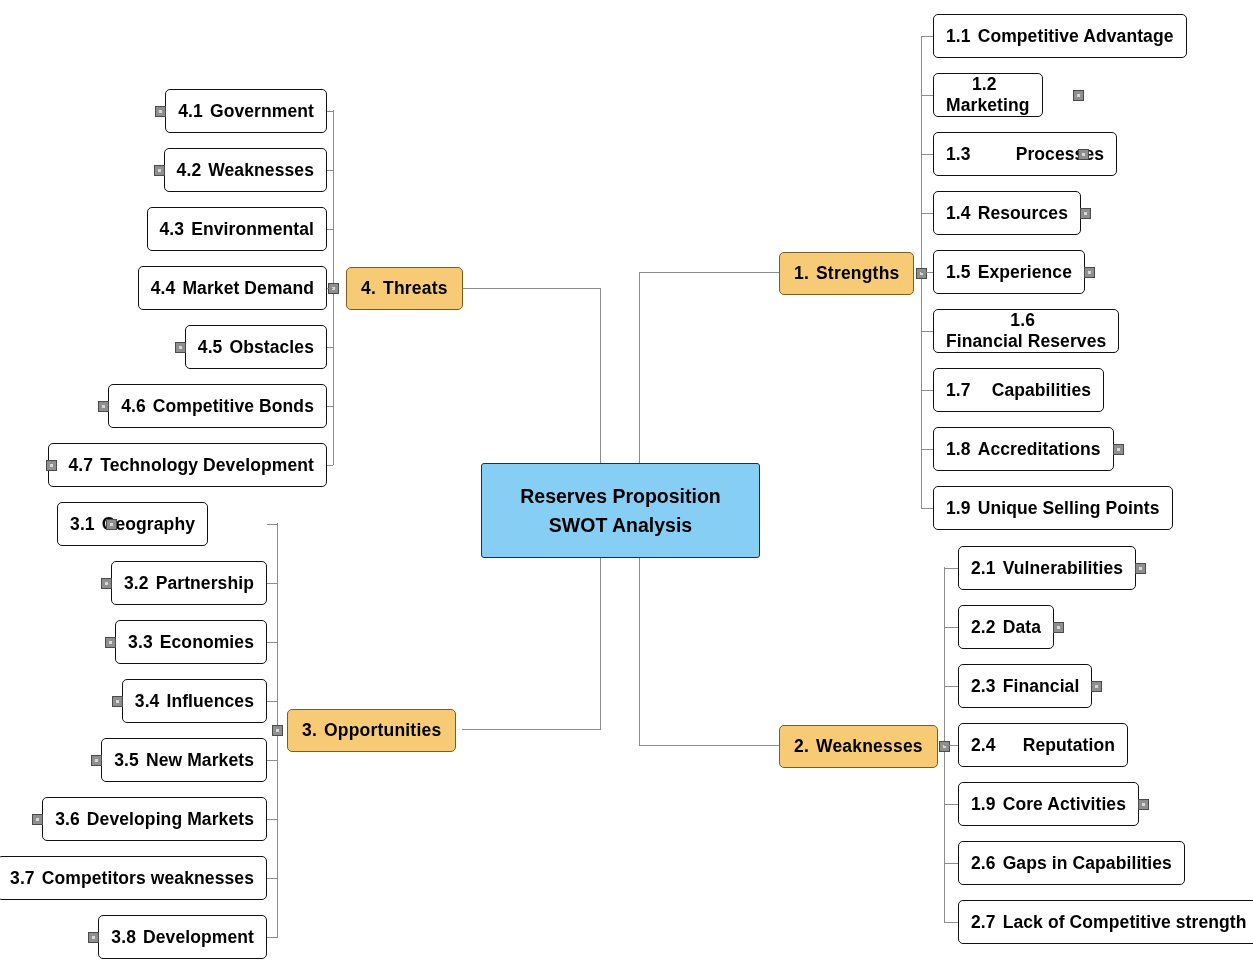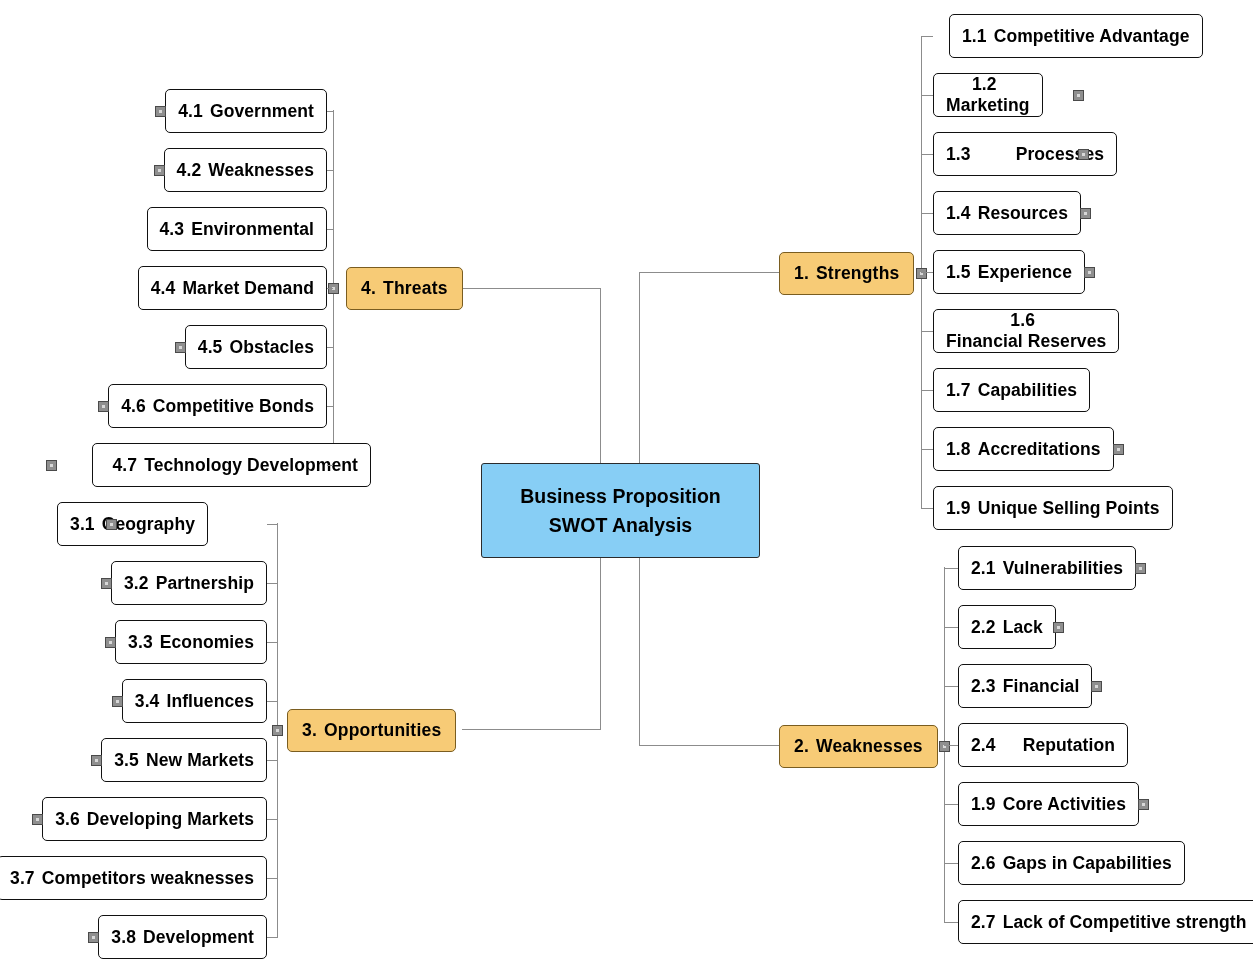--- a/index.html
+++ b/index.html
@@ -104,21 +104,21 @@
   <div class="stub" style="left:639px; top:745px; width:140px;"></div>
   <div class="stub" style="left:462px; top:288px; width:139px;"></div>
   <div class="stub" style="left:462px; top:729px; width:139px;"></div>
 
   <div class="spine" style="left:921px; top:36px; height:473px;"></div>
   <div class="spine" style="left:944px; top:567px; height:355px;"></div>
   <div class="spine" style="left:277px; top:523px; height:415px;"></div>
   <div class="spine" style="left:333px; top:110px; height:355px;"></div>
 
   <div class="node root" style="left:481px; top:463px;">
-    <span>Business Proposition</span>
+    <span>Reserves Proposition</span>
     <span>SWOT Analysis</span>
   </div>
 
   <div class="node branch" style="left:779px; top:252px;">
     <span class="num">1.</span>
     <span>Strengths</span>
   </div>
   <div class="collapse" style="left:916px; top:268px;"></div>
 
   <div class="node branch" style="left:779px; top:725px;">
@@ -133,21 +133,21 @@
   </div>
   <div class="collapse" style="left:272px; top:725px;"></div>
 
   <div class="node branch" style="left:346px; top:267px;">
     <span class="num">4.</span>
     <span>Threats</span>
   </div>
   <div class="collapse" style="left:328px; top:283px;"></div>
 
   <div id="leaf-layer">
-      <div class="node leaf" style="top: 14px; left: 933px; margin-left: 16px;">
+      <div class="node leaf" style="top: 14px; left: 933px;">
         <span class="num">1.1</span>
         <span>Competitive Advantage</span>
       </div>
       <div class="stub" style="top: 36px; left: 921px; width: 12px;"></div>
       <div class="node leaf" style="top: 73px; left: 933px; flex-direction: column;">
         <span class="num">1.2</span>
         <span>Marketing</span>
       </div>
       <div class="stub" style="top: 95px; left: 921px; width: 12px;"></div>
       <div class="collapse" style="top: 90px; left: 1073.2px;"></div>
@@ -167,21 +167,21 @@
         <span class="num">1.5</span>
         <span>Experience</span>
       </div>
       <div class="stub" style="top: 272px; left: 921px; width: 12px;"></div>
       <div class="collapse" style="top: 267px; left: 1084.03px;"></div>
       <div class="node leaf" style="top: 309px; left: 933px; flex-direction: column;">
         <span class="num">1.6</span>
         <span>Financial Reserves</span>
       </div>
       <div class="stub" style="top: 331px; left: 921px; width: 12px;"></div>
-      <div class="node leaf" style="top: 368px; left: 933px;">
+      <div class="node leaf" style="top: 368px; left: 933px; gap: 14px;">
         <span class="num">1.7</span>
         <span>Capabilities</span>
       </div>
       <div class="stub" style="top: 390px; left: 921px; width: 12px;"></div>
       <div class="node leaf" style="top: 427px; left: 933px;">
         <span class="num">1.8</span>
         <span>Accreditations</span>
       </div>
       <div class="stub" style="top: 449px; left: 921px; width: 12px;"></div>
       <div class="collapse" style="top: 444px; left: 1112.61px;"></div>
@@ -191,21 +191,21 @@
       </div>
       <div class="stub" style="top: 508px; left: 921px; width: 12px;"></div>
       <div class="node leaf" style="top: 546px; left: 958px;">
         <span class="num">2.1</span>
         <span>Vulnerabilities</span>
       </div>
       <div class="stub" style="top: 568px; left: 944px; width: 14px;"></div>
       <div class="collapse" style="top: 563px; left: 1135.12px;"></div>
       <div class="node leaf" style="top: 605px; left: 958px;">
         <span class="num">2.2</span>
-        <span>Lack</span>
+        <span>Data</span>
       </div>
       <div class="stub" style="top: 627px; left: 944px; width: 14px;"></div>
       <div class="collapse" style="top: 622px; left: 1052.98px;"></div>
       <div class="node leaf" style="top: 664px; left: 958px;">
         <span class="num">2.3</span>
         <span>Financial</span>
       </div>
       <div class="stub" style="top: 686px; left: 944px; width: 14px;"></div>
       <div class="collapse" style="top: 681px; left: 1091.41px;"></div>
       <div class="node leaf" style="top: 723px; left: 958px; gap: 20px;">
@@ -303,21 +303,21 @@
         <span>Obstacles</span>
       </div>
       <div class="stub" style="top: 347px; left: 327px; width: 6px;"></div>
       <div class="collapse" style="top: 342px; left: 174.797px;"></div>
       <div class="node leaf" style="top: 384px; right: 926px;">
         <span class="num">4.6</span>
         <span>Competitive Bonds</span>
       </div>
       <div class="stub" style="top: 406px; left: 327px; width: 6px;"></div>
       <div class="collapse" style="top: 401px; left: 98.1875px;"></div>
-      <div class="node leaf" style="top: 443px; right: 882px; padding-left: 20px;">
+      <div class="node leaf" style="top: 443px; right: 926px; padding-left: 20px;">
         <span class="num">4.7</span>
         <span>Technology Development</span>
       </div>
       <div class="stub" style="top: 465px; left: 327px; width: 6px;"></div>
       <div class="collapse" style="top: 460px; left: 45.5px;"></div>
     </div>
 
 </div>
 
 </body></html>

